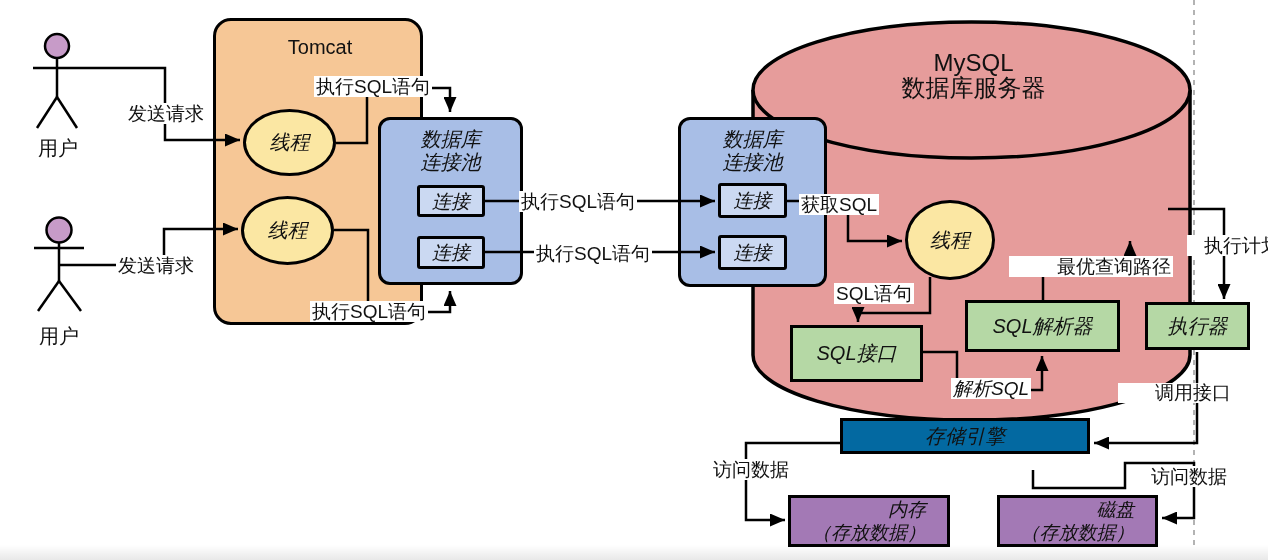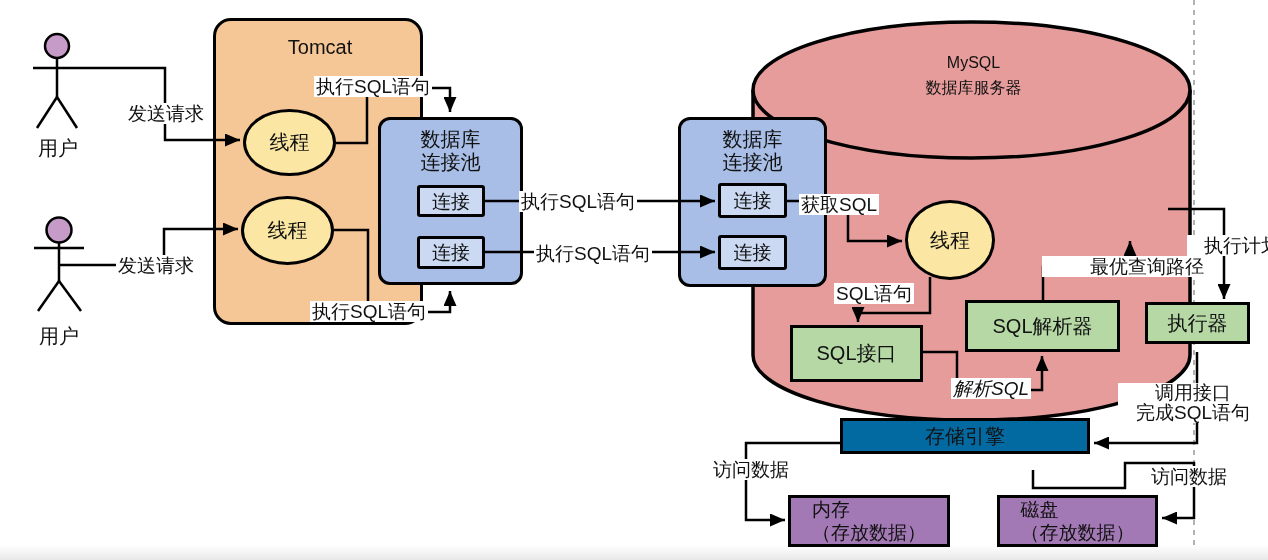--- a/index.html
+++ b/index.html
@@ -4,22 +4,22 @@
 <style>
   html,body{margin:0;padding:0;background:#fff;}
   #canvas{
     position:relative;width:1268px;height:560px;background:#ffffff;overflow:hidden;
     font-family:"Liberation Sans","DejaVu Sans",sans-serif;color:#111;
   }
   .layer{position:absolute;left:0;top:0;width:1268px;height:560px;}
   svg.layer{pointer-events:none;}
   .box{
     position:absolute;box-sizing:border-box;border:3px solid #000;
-    display:flex;align-items:center;justify-content:center;text-align:left;
-    font-size:20px;line-height:23px;
+    display:flex;align-items:center;justify-content:center;text-align:right;
+    font-size:20px;line-height:23px;font-style:italic;
   }
   .pool{border-radius:12px;align-items:flex-start;padding-top:8px;}
   .conn{border-radius:3px;font-size:19px;}
   .ellipse{border-radius:50%;border-width:3.5px;}
   .tomcat{border-radius:18px;}
   .media{font-size:19px;}
   .lbl{
     position:absolute;background:#ffffff;white-space:nowrap;
     font-size:19px;line-height:21px;padding:0 2px;
   }
@@ -98,21 +98,21 @@
       <span>连接</span>
     </div>
 
     <div class="box ellipse" style="left: 905px; top: 200px; width: 90px; height: 80px; background-color: rgb(251, 231, 163);">
       <span>线程</span>
     </div>
 
     <div class="box" style="left: 965px; top: 300px; width: 155px; height: 52px; background-color: rgb(181, 216, 165);">
       <span>SQL解析器</span>
     </div>
-    <div class="box" style="left: 1145px; top: 302px; width: 105px; height: 42px; background-color: rgb(181, 216, 165);">
+    <div class="box" style="left: 1145px; top: 302px; width: 105px; height: 48px; background-color: rgb(181, 216, 165);">
       <span>执行器</span>
     </div>
     <div class="box" style="left: 790px; top: 325px; width: 133px; height: 57px; background-color: rgb(181, 216, 165);">
       <span>SQL接口</span>
     </div>
 
     <div class="box" style="left: 840px; top: 418px; width: 250px; height: 36px; background-color: #0369a1;">
       <span>存储引擎</span>
     </div>
 
@@ -150,45 +150,44 @@
       <path d="M1168,209 H1224 V299" marker-end="url(#arw)"></path>
       <path d="M1197,352 V443 H1094" marker-end="url(#arw)"></path>
       <path d="M840,443 H746 V520 H785" marker-end="url(#arw)"></path>
       <path d="M1033,470 V488 H1125 V463 H1194 V518 H1162" marker-end="url(#arw)"></path>
     </g>
   </svg>
 
   <div class="layer">
     <div class="lbl nobg t20 center" style="left:213px;top:37px;width:210px;">Tomcat</div>
 
-    <div class="lbl nobg center" style="left:845px;top:50px;width:253px;font-size:16px;line-height:25px;">
+    <div class="lbl nobg center" style="left:845px;top:50px;width:253px;font-size:24px;line-height:25px;">
       <div>MySQL</div>
       <div>数据库服务器</div>
     </div>
 
     <div class="lbl nobg t20" style="left:36px;top:138px;">用户</div>
     <div class="lbl nobg t20" style="left:37px;top:326px;">用户</div>
 
     <div class="lbl" style="left:126px;top:103px;">发送请求</div>
     <div class="lbl" style="left:116px;top:255px;">发送请求</div>
 
     <div class="lbl" style="left:314px;top:76px;">执行SQL语句</div>
     <div class="lbl" style="left:310px;top:301px;">执行SQL语句</div>
     <div class="lbl" style="left:519px;top:191px;">执行SQL语句</div>
     <div class="lbl" style="left:534px;top:243px;">执行SQL语句</div>
 
     <div class="lbl" style="left:799px;top:194px;">获取SQL</div>
     <div class="lbl" style="left:834px;top:283px;">SQL语句</div>
     <div class="lbl" style="left:951px;top:378px;font-style:italic;">解析SQL</div>
-    <div class="lbl" style="left:1042px;top:256px;padding-left:48px;">最优查询路径</div>
+    <div class="lbl" style="left:1009px;top:256px;padding-left:48px;">最优查询路径</div>
     <div class="lbl" style="left:1187px;top:235px;padding-left:17px;">执行计划</div>
 
     <div class="lbl center" style="left:1118px;top:383px;width:146px;line-height:20px;">
       <div>调用接口</div>
-      <div>完成SQL语句</div>
     </div>
 
     <div class="lbl" style="left:711px;top:459px;">访问数据</div>
     <div class="lbl" style="left:1149px;top:466px;">访问数据</div>
   </div>
 
   <div class="fade"></div>
 </div>
 
 </body></html>

